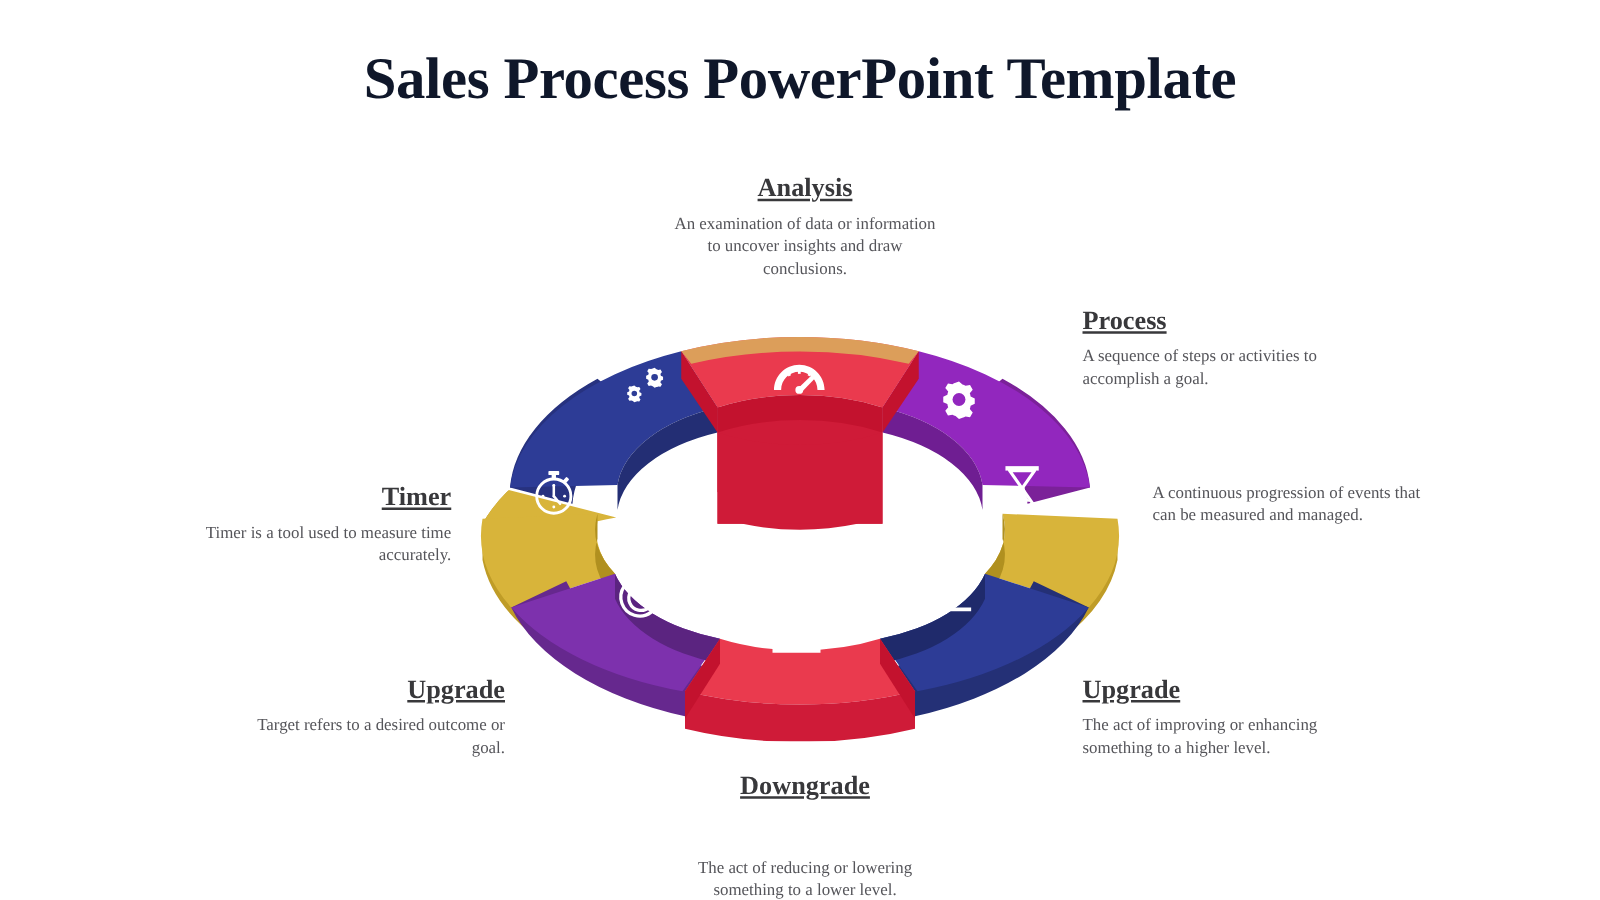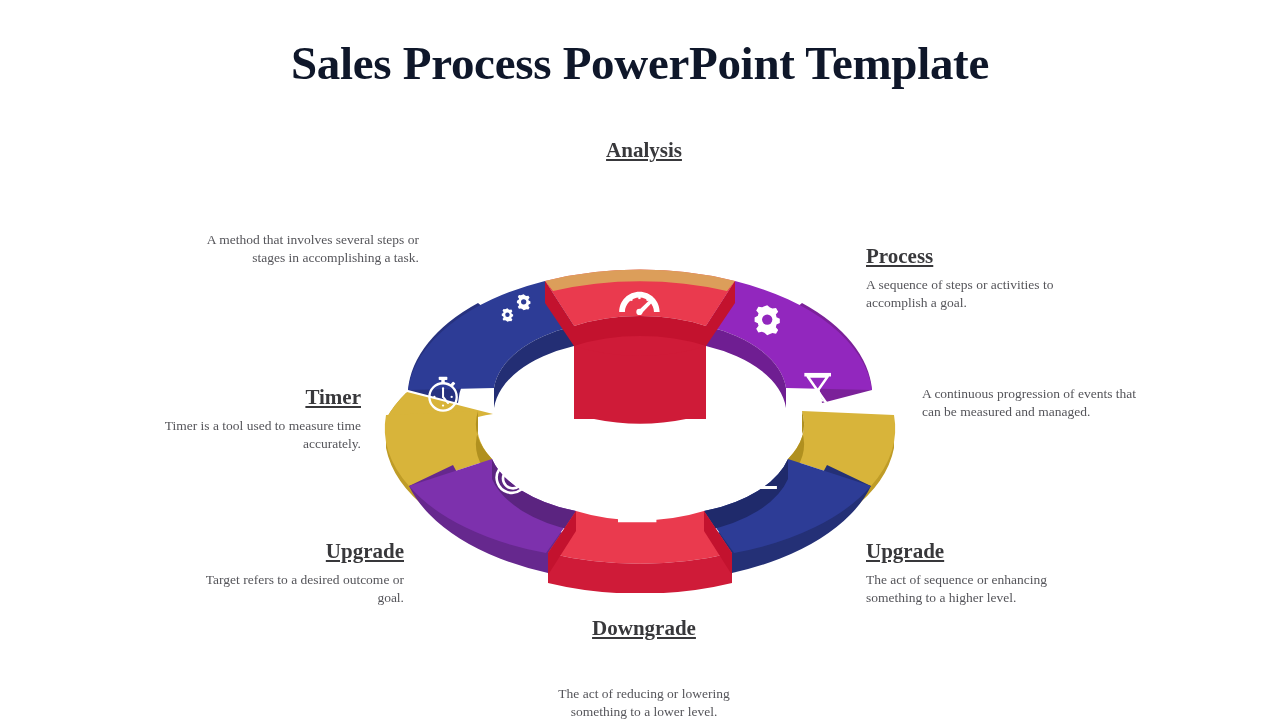--- a/index.html
+++ b/index.html
@@ -37,24 +37,24 @@
 </style>
 </head>
 <body>
 
 <div id="slide">
 
   <div class="page-title">Sales Process PowerPoint Template</div>
 
   <div class="callout al-c" style="left:514px;top:138px;width:260px;">
     <div class="c-title">Analysis</div>
+    <div class="c-desc" style="padding:0 22px;">An examination of data or information to uncover insights and draw conclusions.</div>
   </div>
 
   <div class="callout al-r" style="left:178px;top:231px;width:241px;">
-    <div class="c-desc">A method that involves several steps or stages in accomplishing a task.</div>
   </div>
 
   <div class="callout al-l" style="left:866px;top:244px;width:230px;">
     <div class="c-title">Process</div>
     <div class="c-desc">A sequence of steps or activities to accomplish a goal.</div>
   </div>
 
   <div class="callout al-r" style="left:133px;top:385px;width:228px;">
     <div class="c-title">Timer</div>
     <div class="c-desc">Timer is a tool used to measure time accurately.</div>
@@ -64,21 +64,21 @@
     <div class="c-desc">A continuous progression of events that can be measured and managed.</div>
   </div>
 
   <div class="callout al-r" style="left:186px;top:539px;width:218px;">
     <div class="c-title">Upgrade</div>
     <div class="c-desc">Target refers to a desired outcome or goal.</div>
   </div>
 
   <div class="callout al-l" style="left:866px;top:539px;width:228px;">
     <div class="c-title">Upgrade</div>
-    <div class="c-desc">The act of sequence or enhancing something to a higher level.</div>
+    <div class="c-desc">The act of improving or enhancing something to a higher level.</div>
   </div>
 
   <div class="callout al-c" style="left:514px;top:616px;width:260px;">
     <div class="c-title">Downgrade</div>
     <div class="c-desc" style="padding:0 22px;margin-top:44px;">The act of reducing or lowering something to a lower level.</div>
   </div>
 
   <svg id="wheel" width="524" height="350" viewBox="0 0 524 350">
 
     <defs>

